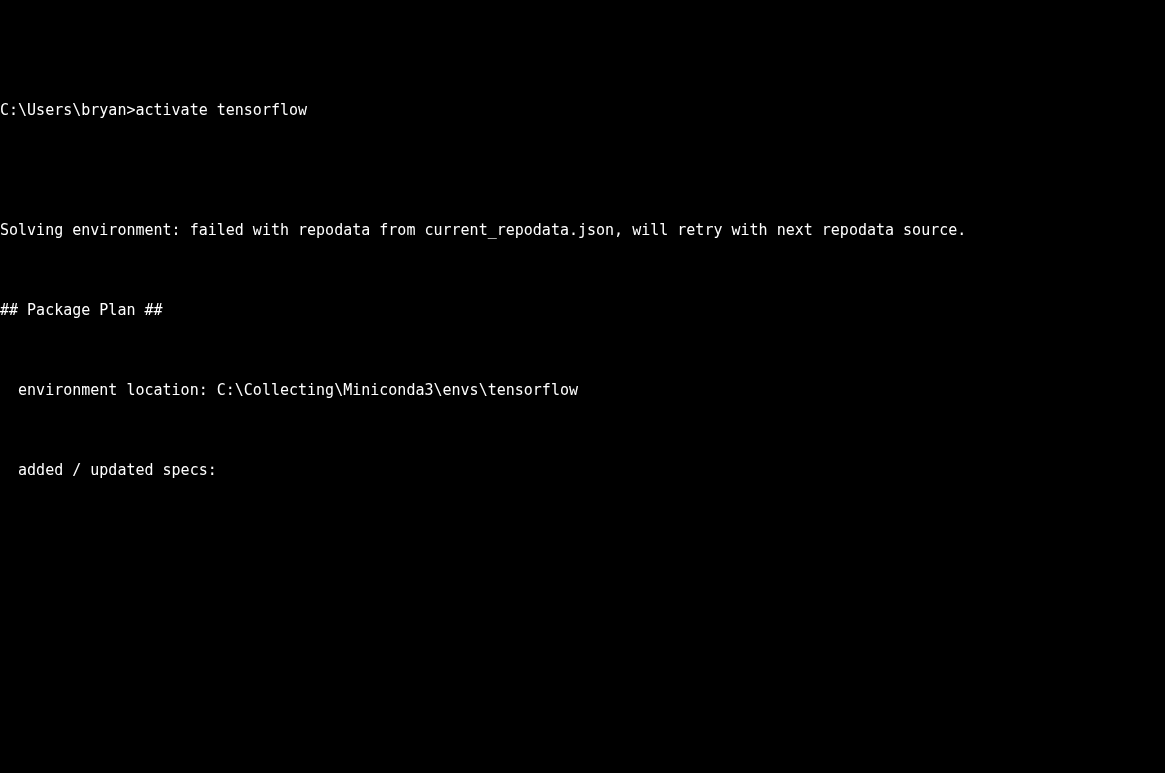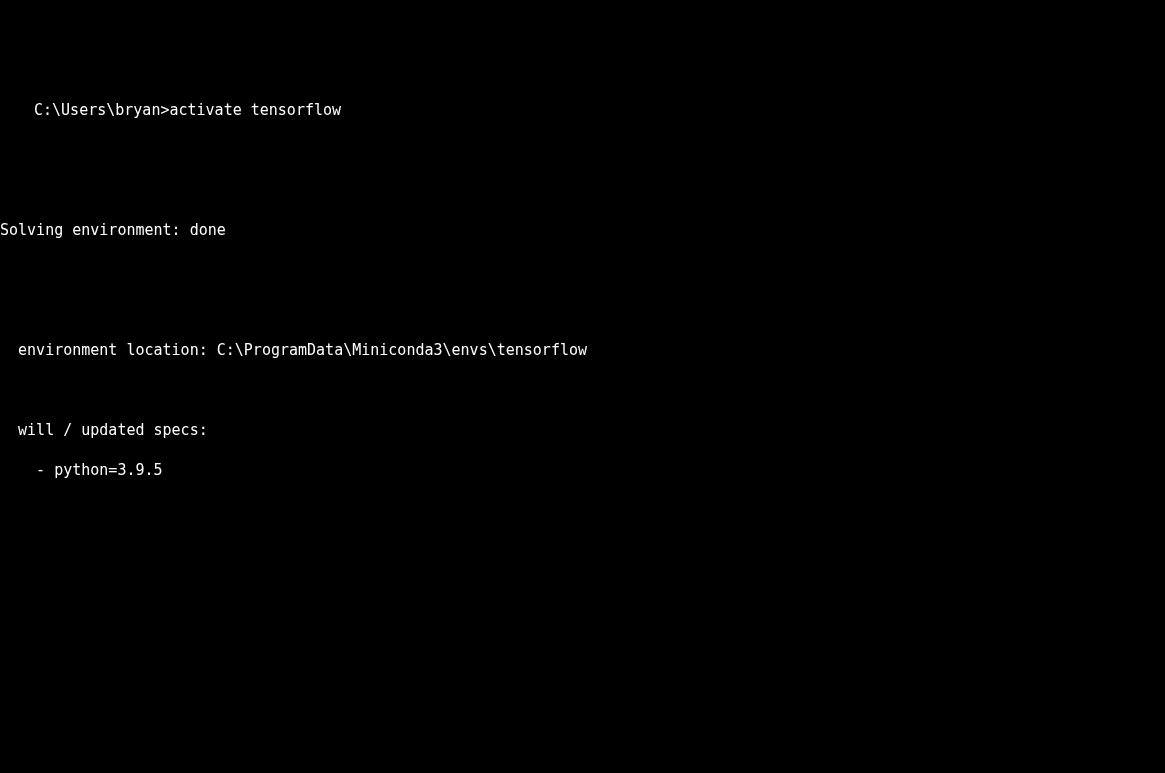--- a/index.html
+++ b/index.html
@@ -20,45 +20,44 @@
     }
     .terminal {
       padding: 0;
     }
     .line {
       display: block;
       min-height: 20px;
     }
     .prompt {
       display: inline;
-      padding-left: 34px;
     }
     .cmd {
       display: inline;
     }
     @keyframes blink {
       50% { opacity: 0; }
     }
   </style>
 </head>
 <body>
 
 
 
 <div class="terminal">
 <span class="line"><span class="prompt">C:\Users\bryan&gt;</span><span class="cmd">activate tensorflow</span></span>
 <span class="line"> </span>
 <span class="line"> </span>
-<span class="line">Solving environment: done</span>
+<span class="line">Solving environment: failed with repodata from current_repodata.json, will retry with next repodata source.</span>
 <span class="line"> </span>
+<span class="line">## Package Plan ##</span>
 <span class="line"> </span>
-<span class="line">  environment location: C:\ProgramData\Miniconda3\envs\tensorflow</span>
+<span class="line">  environment location: C:\Collecting\Miniconda3\envs\tensorflow</span>
 <span class="line"> </span>
-<span class="line">  will / updated specs:</span>
-<span class="line">    - python=3.9.5</span>
+<span class="line">  added / updated specs:</span>
 
 
 
 
 
 
 
 
 </div>
 

